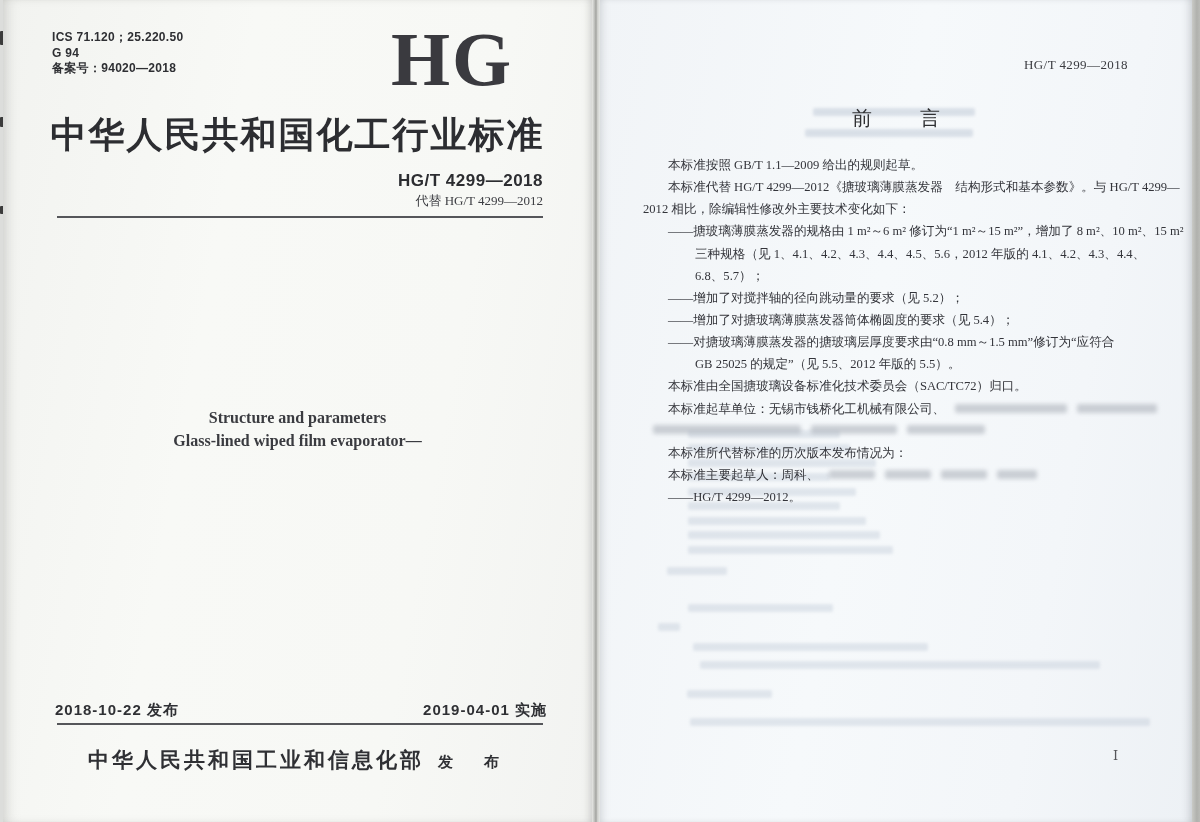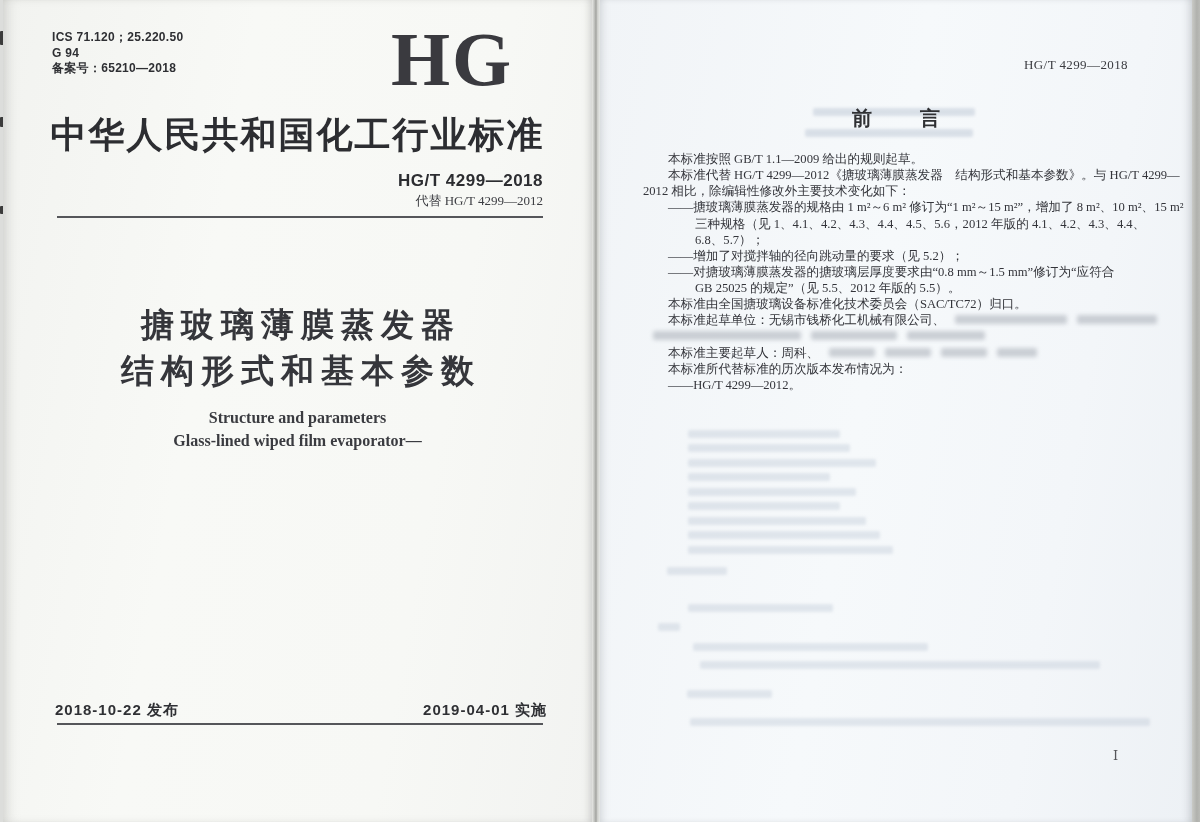--- a/index.html
+++ b/index.html
@@ -74,28 +74,28 @@
 
   
   .page-right{
     left:600px;width:592px;
     background:linear-gradient(100deg,#f1f4f7 0%,#f6f9fb 45%,#f3f6f9 75%,#edf1f5 100%);
     box-shadow:inset 6px 0 9px -5px rgba(130,135,140,.35), inset -7px 0 10px -6px rgba(110,115,120,.4);
   }
   .page-hdr{position:absolute;top:57px;right:64px;font-size:13px;letter-spacing:.4px;color:#3a3b40;}
   .fw-heading{
     position:absolute;top:105px;left:0;width:100%;text-align:center;
-    font-family:"Liberation Sans","DejaVu Sans",sans-serif;font-weight:700;
+    font-family:"Liberation Sans","DejaVu Sans",sans-serif;font-weight:400;
     font-size:20px;letter-spacing:14px;text-indent:14px;color:#2f3033;
   }
   .fw-body{
     position:absolute;left:43px;top:151px;width:500px;
     font-size:12.6px;color:#33343a;
   }
-  .fw-line{height:16.15px;white-space:nowrap;}
+  .fw-line{height:16.15px;white-space:nowrap;margin-top:6px;}
   .ind-0{padding-left:0;}
   .ind-1{padding-left:25px;}
   .ind-2{padding-left:52px;}
   .redact{
     display:inline-block;height:9px;margin-left:10px;border-radius:2px;
     background:#a7adb6;opacity:.55;filter:blur(2px);vertical-align:baseline;
   }
   .page-no{position:absolute;top:748px;left:513px;font-size:13px;color:#55565a;}
   .ghost{
     position:absolute;height:8px;border-radius:2px;
@@ -108,42 +108,41 @@
 <div class="stage">
 
   <div class="scan-mark" style="left:0;top:31px;width:5px;height:14px;"></div>
   <div class="scan-mark" style="left:0;top:117px;width:4px;height:10px;"></div>
   <div class="scan-mark" style="left:0;top:206px;width:4px;height:8px;"></div>
 
   <div class="page page-left">
     <div class="meta">
       <div>ICS 71.120；25.220.50</div>
       <div>G 94</div>
-      <div>备案号：65210—2018</div>
+      <div>备案号：94020—2018</div>
     </div>
     <div class="hg-logo">HG</div>
     <div class="std-name">中华人民共和国化工行业标准</div>
     <div class="std-no">HG/T 4299—2018</div>
     <div class="std-replaces">代替 HG/T 4299—2012</div>
     <div class="rule rule-top"></div>
 
-    <div class="title-zh">
-      <div>搪玻璃薄膜蒸发器</div>
-      <div>结构形式和基本参数</div>
-    </div>
     <div class="title-en">
       <div>Structure and parameters</div>
       <div>Glass-lined wiped film evaporator—</div>
     </div>
 
     <div class="dates">
       <span>2018-10-22 发布</span>
       <span>2019-04-01 实施</span>
     </div>
     <div class="rule rule-bottom"></div>
+    <div class="issuer">
+      <span>中华人民共和国工业和信息化部</span><span class="issue-label">发　布</span>
+    </div>
   </div>
 
   <div class="spine"></div>
 
   <div class="page page-right">
     <div class="page-hdr">HG/T 4299—2018</div>
 
     <div class="ghost" style="left:213px;top:108px;width:162px;opacity:.45;"></div>
     <div class="ghost" style="left:205px;top:129px;width:168px;opacity:.45;"></div>
     <div class="ghost" style="left:88px;top:430px;width:152px;"></div>
@@ -165,26 +164,27 @@
 
     <div class="fw-heading">前　言</div>
     <div class="fw-body" id="fw-body">
         <div class="fw-line ind-1"><span>本标准按照 GB/T 1.1—2009 给出的规则起草。</span></div>
         <div class="fw-line ind-1"><span>本标准代替 HG/T 4299—2012《搪玻璃薄膜蒸发器　结构形式和基本参数》。与 HG/T 4299—</span></div>
         <div class="fw-line ind-0"><span>2012 相比，除编辑性修改外主要技术变化如下：</span></div>
         <div class="fw-line ind-1"><span>——搪玻璃薄膜蒸发器的规格由 1 m²～6 m² 修订为“1 m²～15 m²”，增加了 8 m²、10 m²、15 m²</span></div>
         <div class="fw-line ind-2"><span>三种规格（见 1、4.1、4.2、4.3、4.4、4.5、5.6，2012 年版的 4.1、4.2、4.3、4.4、</span></div>
         <div class="fw-line ind-2"><span>6.8、5.7）；</span></div>
         <div class="fw-line ind-1"><span>——增加了对搅拌轴的径向跳动量的要求（见 5.2）；</span></div>
+        <div class="fw-line ind-1"><span>——增加了对搪玻璃薄膜蒸发器筒体椭圆度的要求（见 5.4）；</span></div>
         <div class="fw-line ind-1"><span>——对搪玻璃薄膜蒸发器的搪玻璃层厚度要求由“0.8 mm～1.5 mm”修订为“应符合</span></div>
         <div class="fw-line ind-2"><span>GB 25025 的规定”（见 5.5、2012 年版的 5.5）。</span></div>
         <div class="fw-line ind-1"><span>本标准由全国搪玻璃设备标准化技术委员会（SAC/TC72）归口。</span></div>
         <div class="fw-line ind-1"><span>本标准起草单位：无锡市钱桥化工机械有限公司、</span><span class="redact" style="width: 112px;"></span><span class="redact" style="width: 80px;"></span></div>
         <div class="fw-line ind-0"><span></span><span class="redact" style="width: 148px;"></span><span class="redact" style="width: 86px;"></span><span class="redact" style="width: 78px;"></span></div>
+        <div class="fw-line ind-1"><span>本标准所代替标准的历次版本发布情况为：</span></div>
         <div class="fw-line ind-1"><span>本标准主要起草人：周科、</span><span class="redact" style="width: 46px;"></span><span class="redact" style="width: 46px;"></span><span class="redact" style="width: 46px;"></span><span class="redact" style="width: 40px;"></span></div>
-        <div class="fw-line ind-1"><span>本标准所代替标准的历次版本发布情况为：</span></div>
         <div class="fw-line ind-1"><span>——HG/T 4299—2012。</span></div>
       </div>
     <div class="page-no">Ⅰ</div>
   </div>
 
   <div class="right-edge-strip"></div>
 </div>
 
 </body></html>

